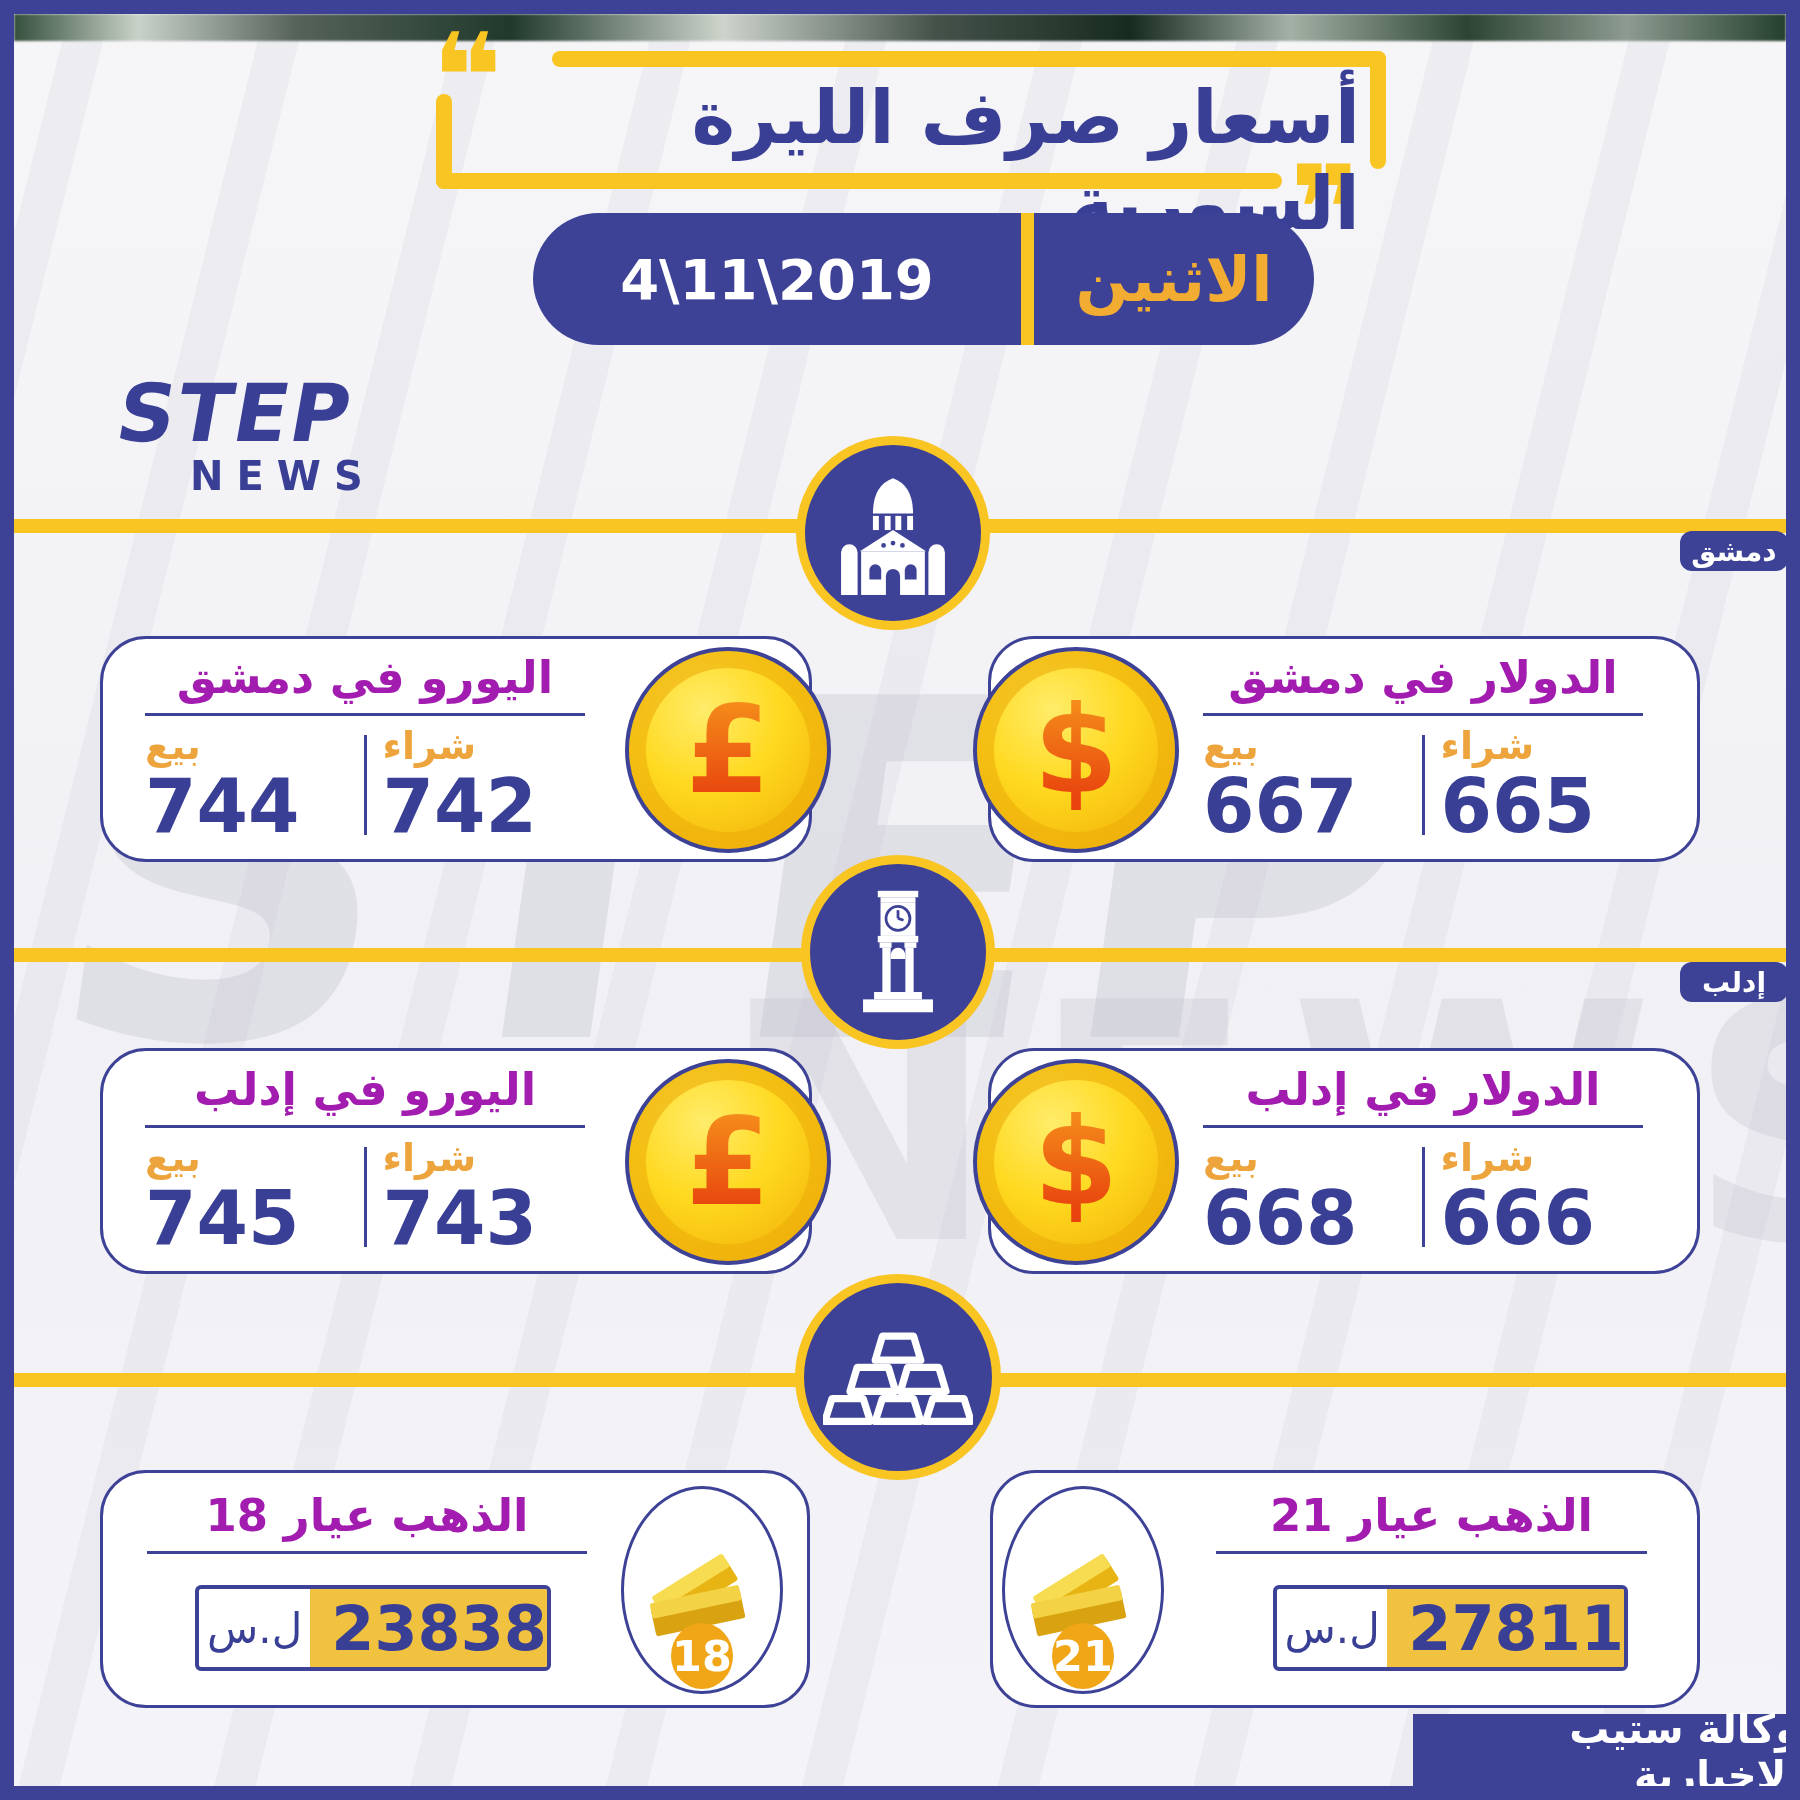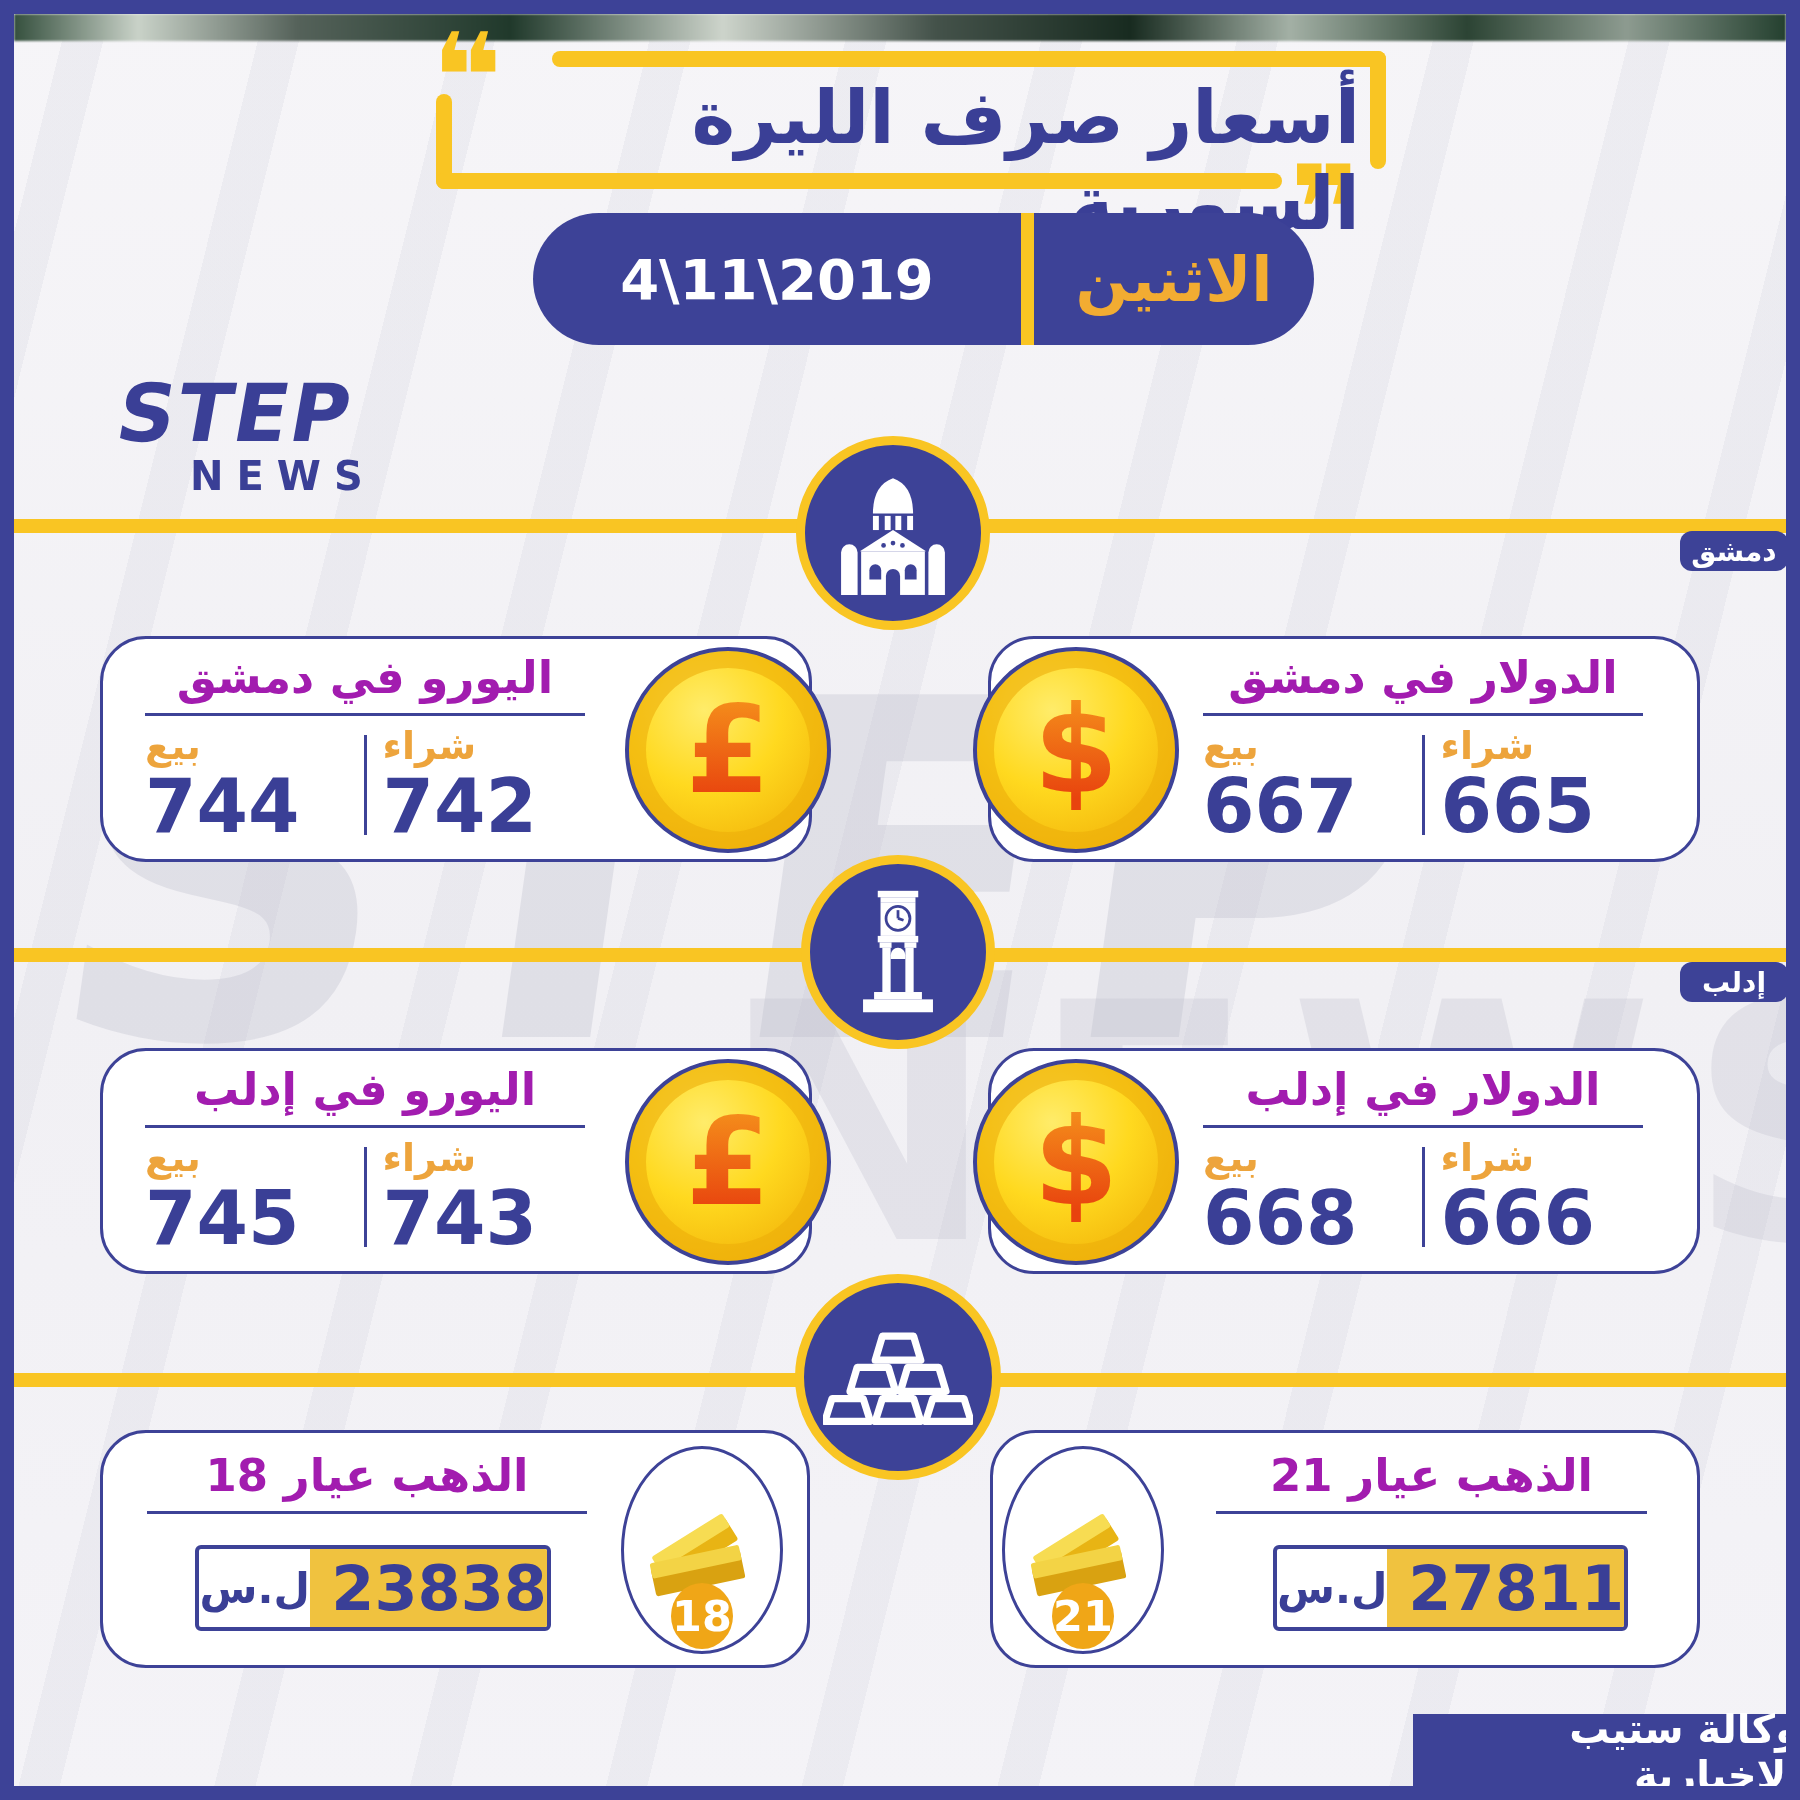--- a/index.html
+++ b/index.html
@@ -68,29 +68,29 @@
   .col-divider{width:3px;background:#3d4297;height:100px;align-self:center;}
   
   .coin{width:206px;height:206px;border-radius:50%;z-index:6;border:4px solid #3d4297;
     background:radial-gradient(circle at 38% 30%, #ffec6a 0%, #ffd91f 42%, #f4b90d 78%, #e9a007 100%);
     box-shadow:inset 0 0 0 17px rgba(236,173,10,.6);
     display:flex;align-items:center;justify-content:center;}
   .coin-symbol{font-size:122px;font-weight:bold;
     background:linear-gradient(180deg,#f6951c 0%,#e8430e 90%);
     -webkit-background-clip:text;background-clip:text;color:transparent;line-height:1;}
   
-  .gold-card{background:#fff;border:3px solid #3d4297;border-radius:46px;z-index:4;}
+  .gold-card{background:#fff;border:3px solid #3d4297;border-radius:46px;z-index:4;margin-top:40px;}
   .gold-content{position:absolute;top:16px;}
   .g18 .gold-content{left:44px;width:440px;}
   .g21 .gold-content{left:223px;width:431px;}
   .value-box{position:absolute;height:86px;border:4px solid #3d4297;border-radius:6px;display:flex;overflow:hidden;background:#fff;}
   .vb18{left:92px;top:112px;width:356px;}
   .vb21{left:280px;top:112px;width:355px;}
   .vb-currency{width:126px;display:flex;align-items:center;justify-content:center;
-    color:#3a3f96;font-size:42px;font-weight:bold;direction:rtl;}
+    color:#3a3f96;font-size:42px;font-weight:normal;direction:rtl;}
   .vb-num{flex:1;background:#f0c23f;display:flex;align-items:center;justify-content:center;
     color:#3a3f96;font-size:62px;font-weight:bold;padding-left:21px;}
   .gold-oval{position:absolute;width:162px;height:208px;border-radius:50%;border:3px solid #3d4297;background:#fff;
     display:flex;align-items:center;justify-content:center;}
   .ov18{left:518px;top:13px;} .ov21{left:9px;top:13px;}
   .gold-badge{position:absolute;bottom:2px;left:50%;transform:translateX(-50%);width:62px;height:66px;border-radius:50%;
     background:#f0a617;color:#fff;font-size:43px;font-weight:bold;display:flex;align-items:center;justify-content:center;}
   
   .footer{left:1413px;top:1714px;width:387px;height:86px;background:#3d4297;z-index:55;
     display:flex;align-items:center;justify-content:center;direction:rtl;

